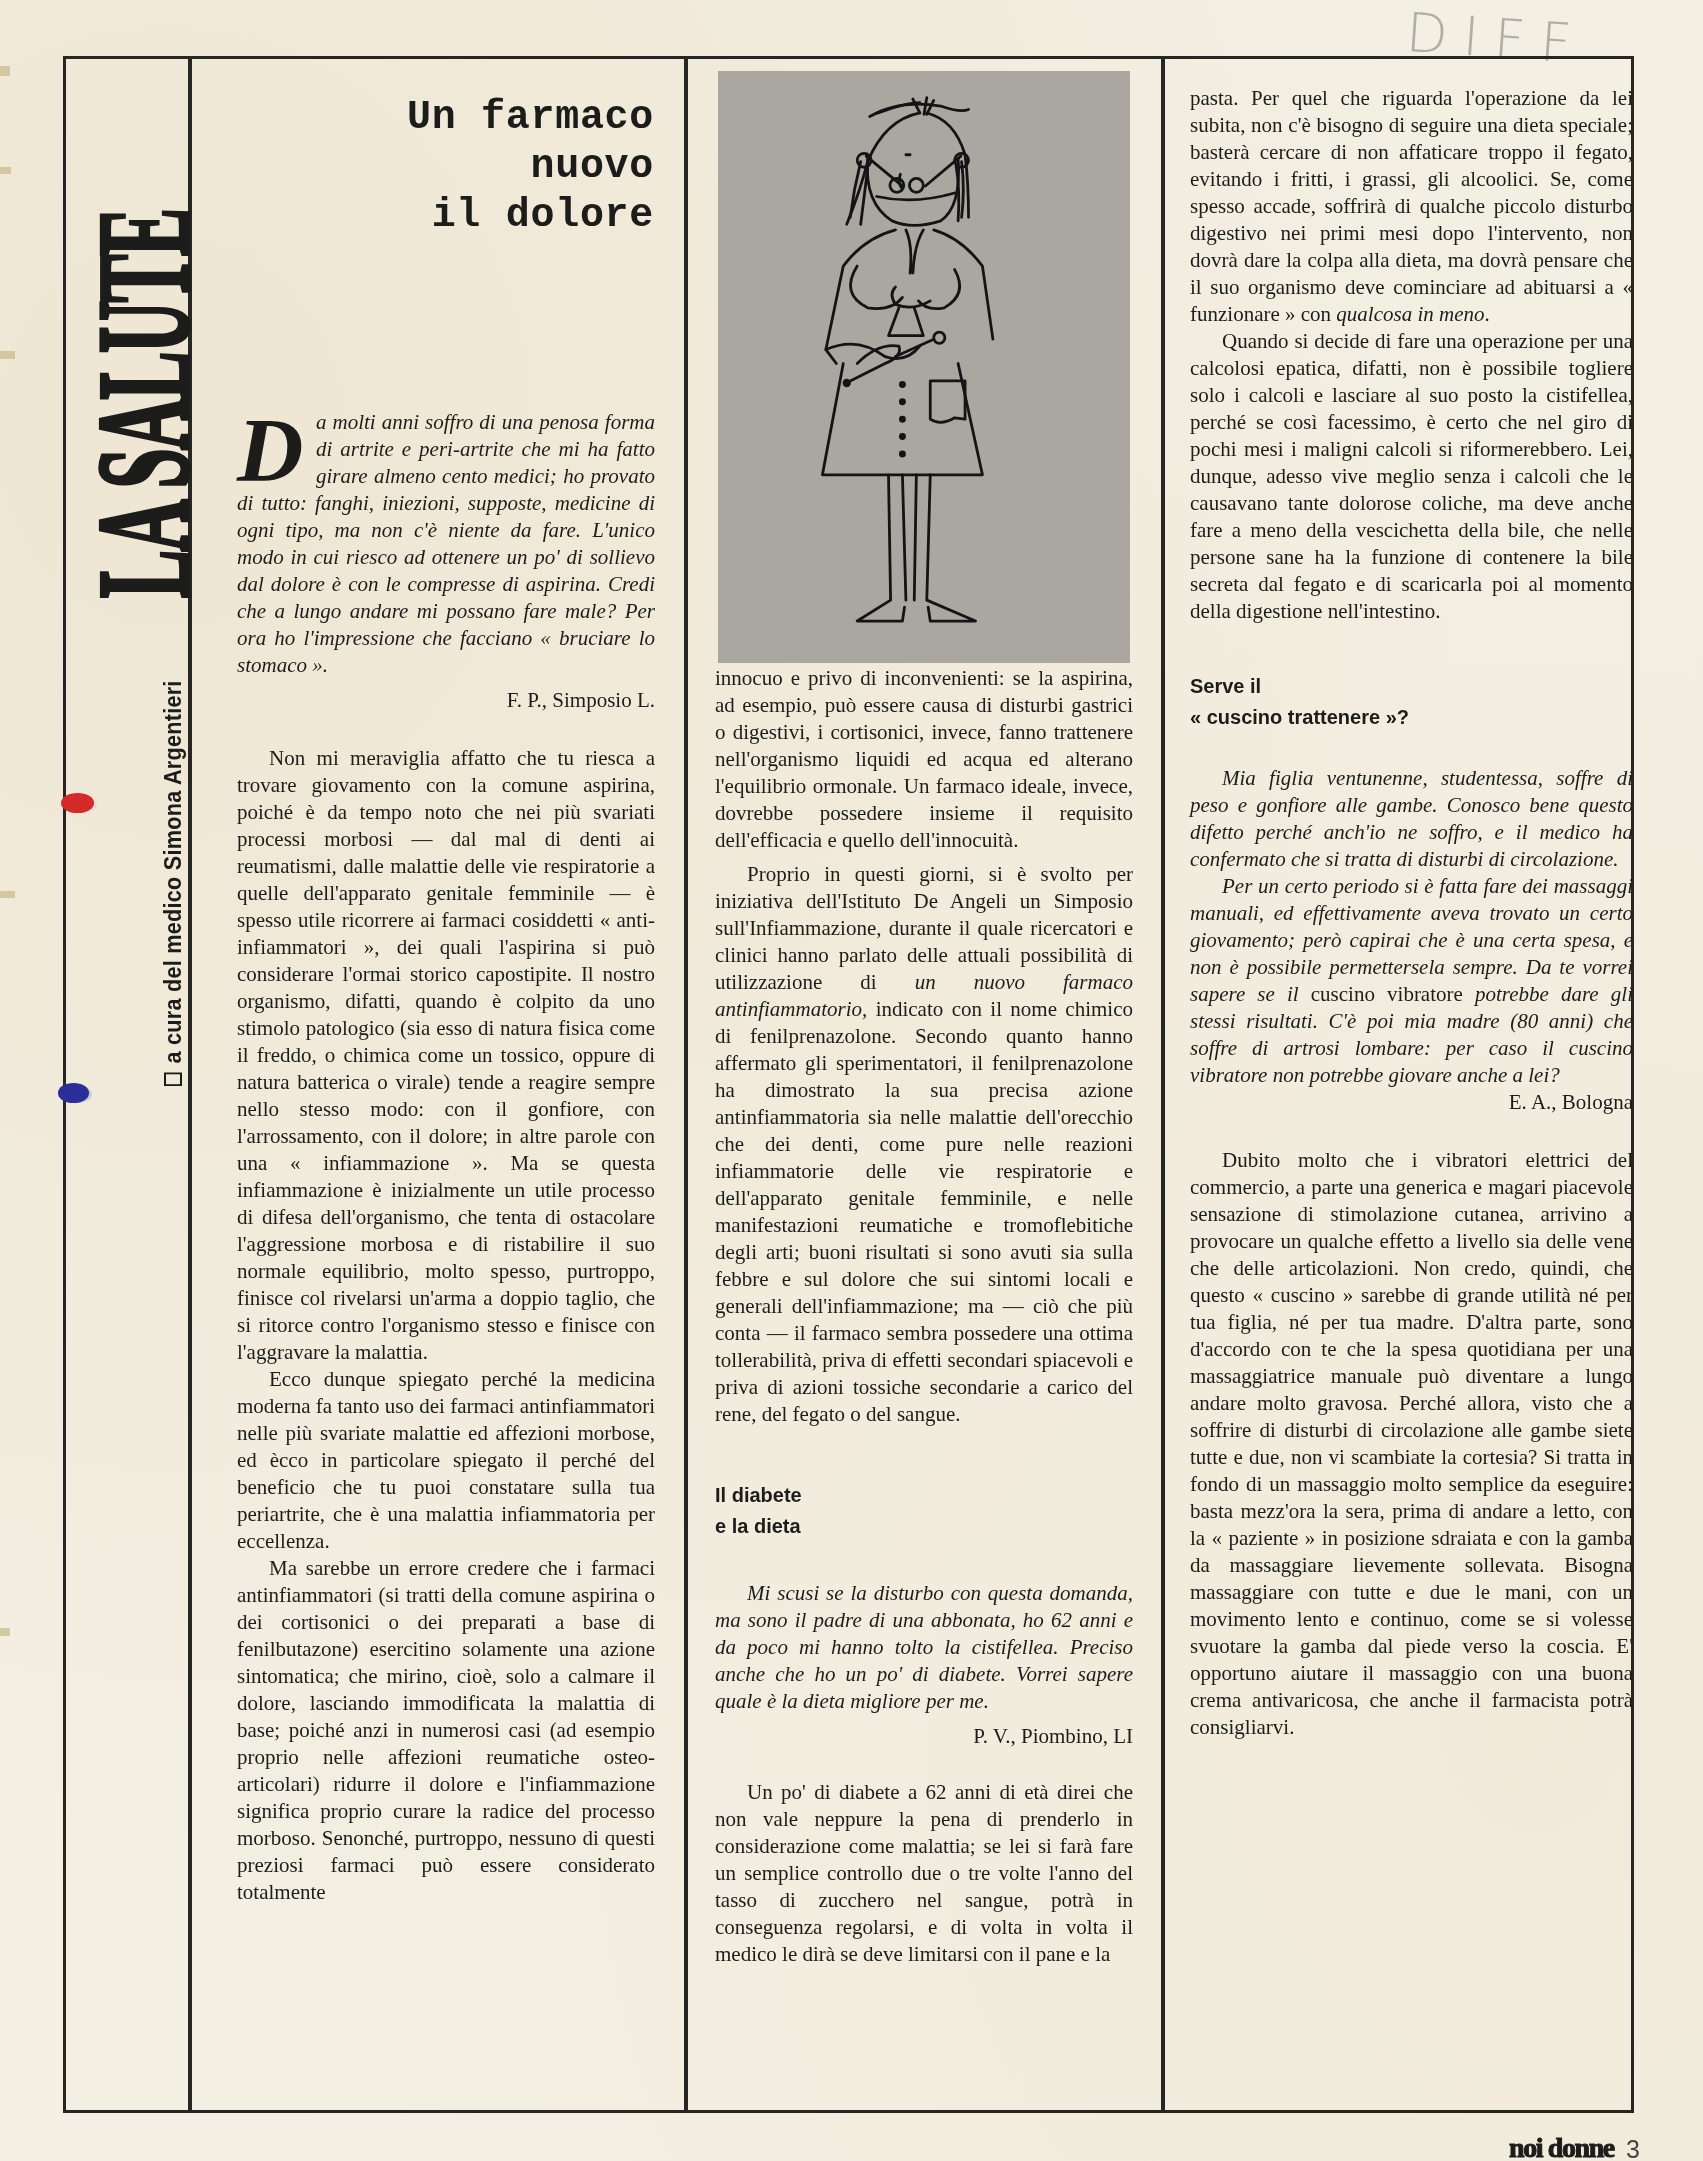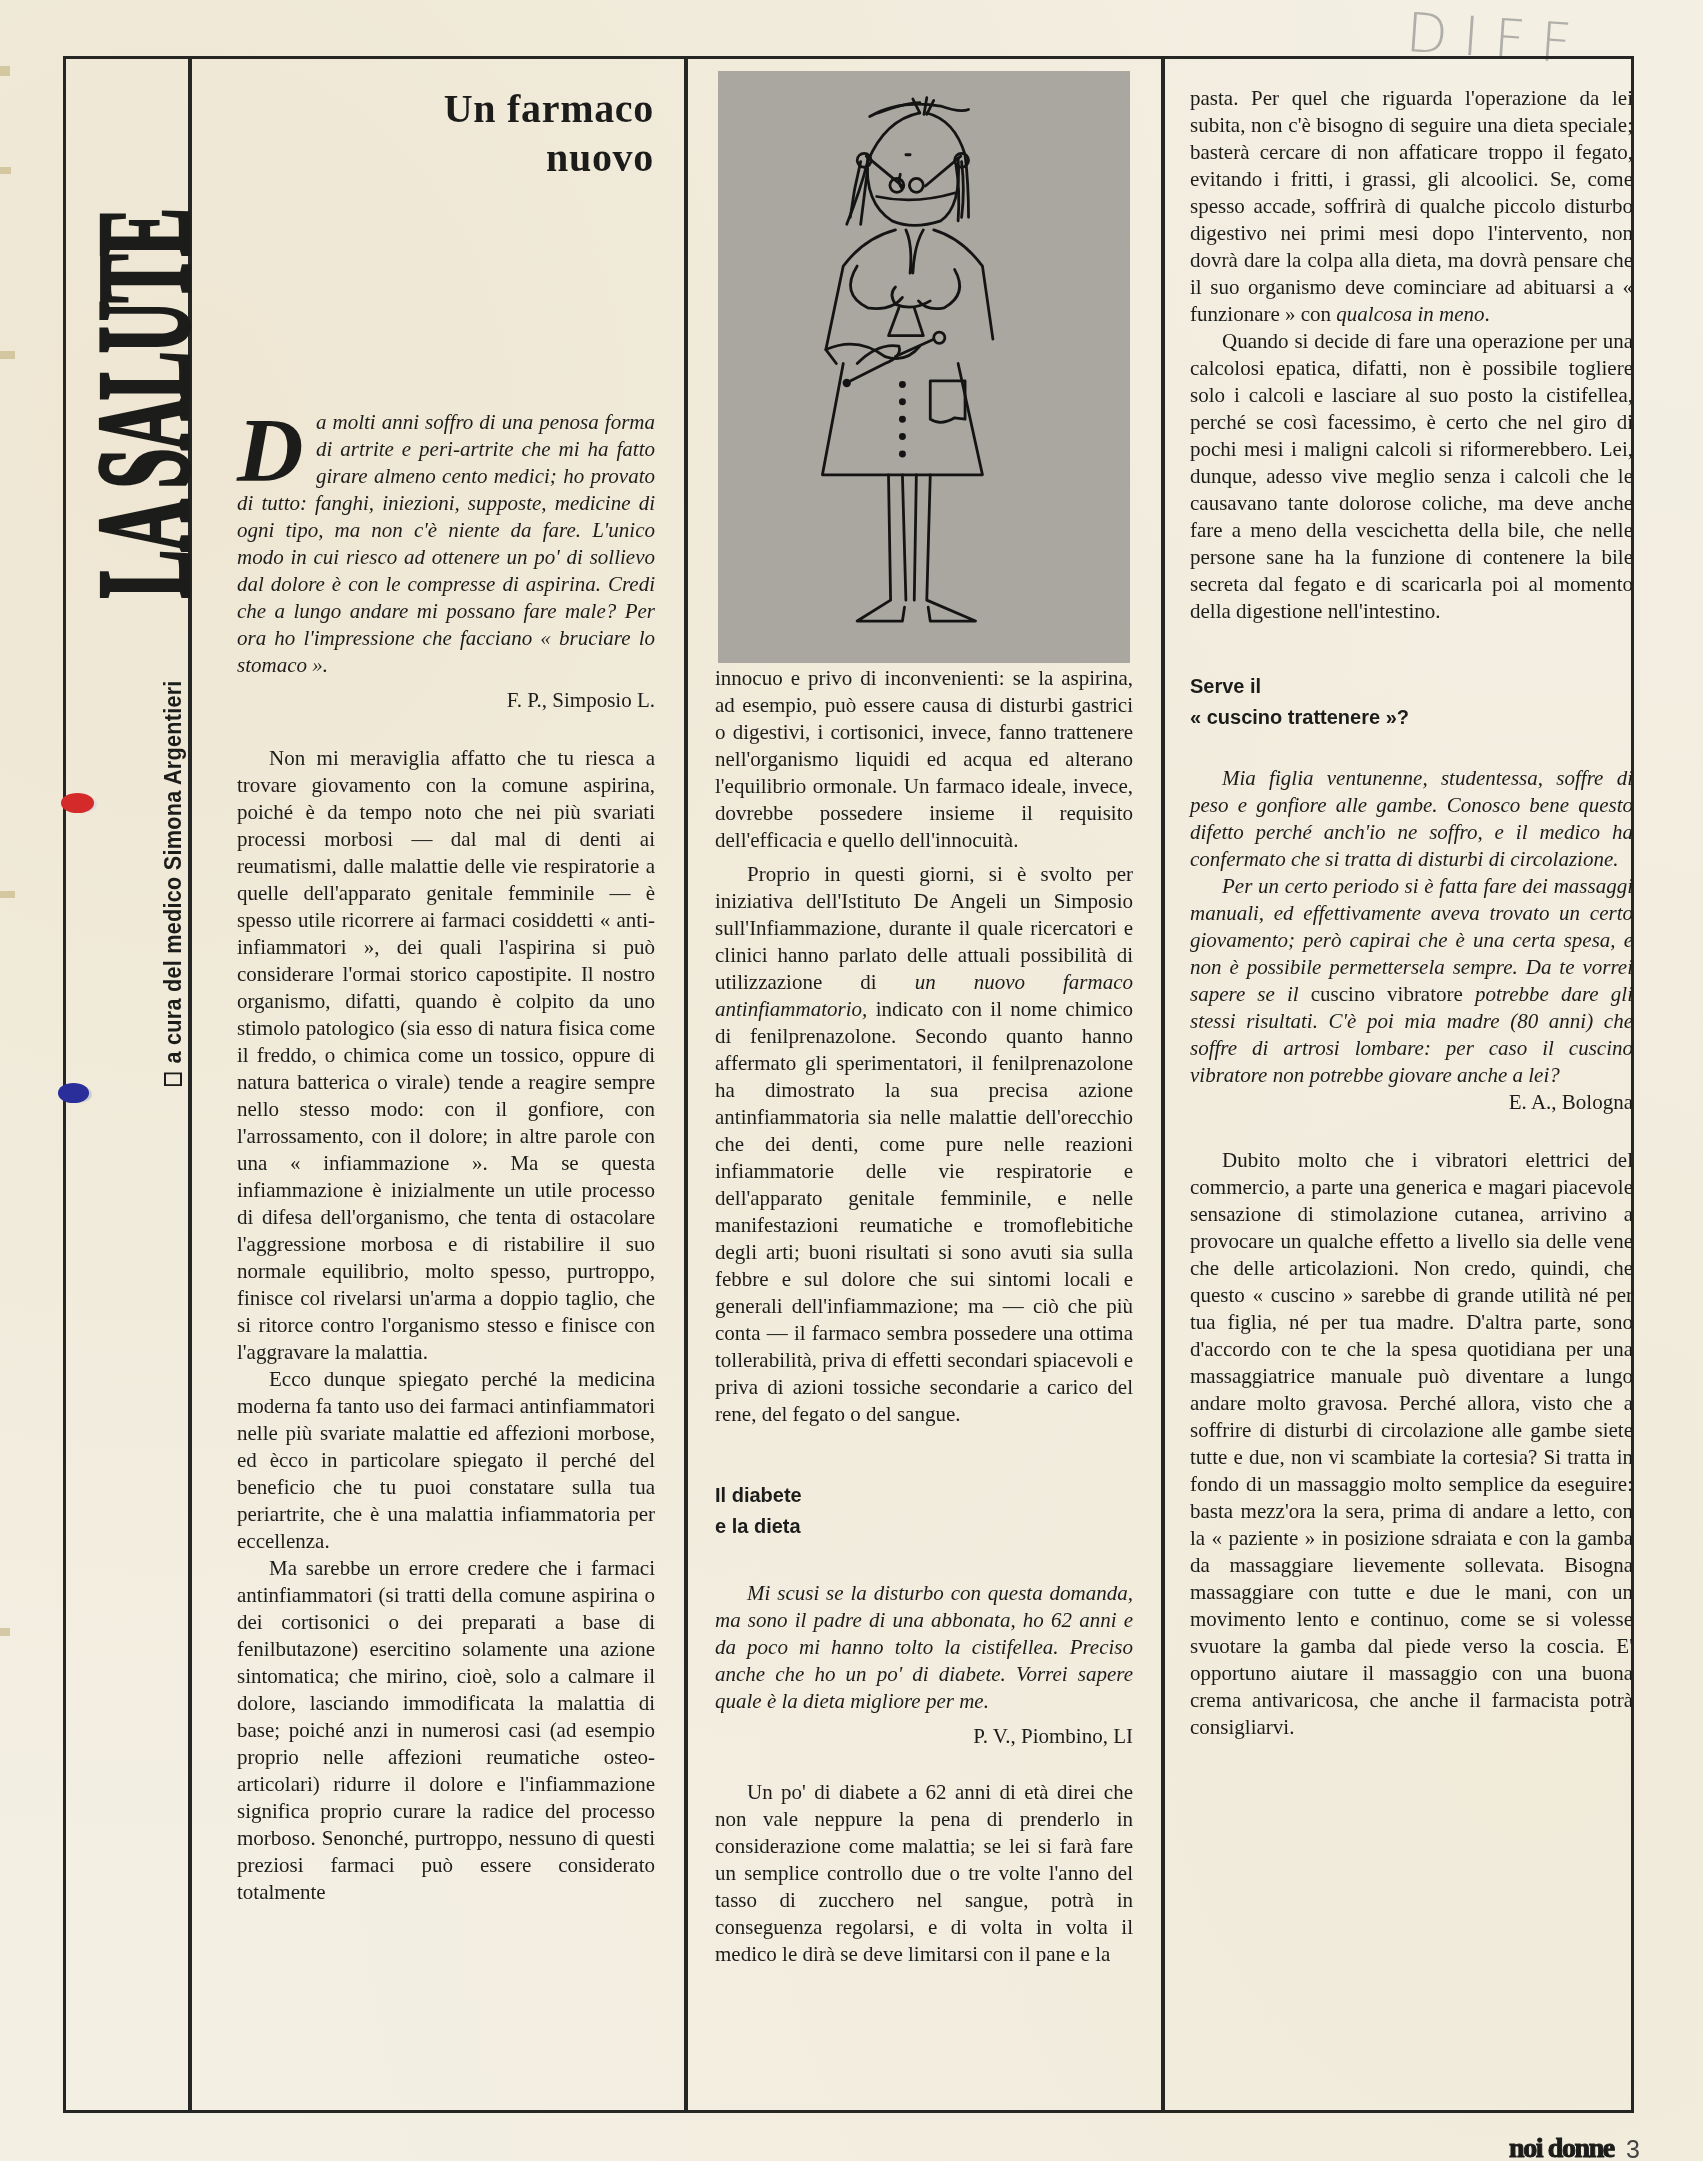--- a/index.html
+++ b/index.html
@@ -44,22 +44,22 @@
   .dot-blue { left: 58px; top: 1083px; width: 31px; height: 19.5px; background: #2a2e9a; box-shadow: 4.2px 1.4px 0 -1.4px #ccc; }
 
   .col { position: absolute; text-align: justify; hyphens: manual; }
   .col p { margin: 0; }
   .body-text { font-size: 21px; line-height: 27px; }
   .indent { text-indent: 32px; }
   .italic { font-style: italic; }
   .signature { text-align: right; font-size: 21px; line-height: 27px; margin-top: 8.4px !important; }
 
   .headline {
-    position: absolute; left: 292px; top: 84px; width: 362px;
-    text-align: right; font-family: Liberation Serif, serif; font-weight: 700;
+    position: absolute; left: 292px; top: 93px; width: 362px;
+    text-align: right; font-family: Liberation Mono, monospace; font-weight: 700;
     font-size: 40px; line-height: 49px; letter-spacing: 0.7px;
   }
   .subhead {
     font-family: "Liberation Sans", sans-serif; font-weight: 700;
     font-size: 20px; line-height: 31px;
   }
   .dropcap {
     float: left; font-size: 92px; line-height: 70px; font-weight: 700;
     font-style: italic; margin: 5.6px 12.5px 0 0; font-family: "Liberation Serif", serif;
   }
@@ -107,20 +107,21 @@
 
 <div class="section-title">LA SALUTE</div>
 <div class="byline">
   <span class="box"></span>
   <span>a cura del medico Simona Argentieri</span>
 </div>
 
 <div class="headline">
   <div>Un farmaco</div>
   <div>nuovo</div>
+  <div>il dolore</div>
 </div>
 
 <div class="col body-text" style="left:237px; top:409px; width:418px;">
   <p class="italic">
     <span class="dropcap">D</span><span>a molti anni soffro di una penosa forma di artrite e peri-artrite che mi ha fatto girare almeno cento medici; ho provato di tutto: fanghi, iniezioni, supposte, medicine di ogni tipo, ma non c'è niente da fare. L'unico modo in cui riesco ad ottenere un po' di sollievo dal dolore è con le compresse di aspirina. Credi che a lungo andare mi possano fare male? Per ora ho l'impressione che facciano « bruciare lo stomaco ».</span>
   </p>
   <p class="signature">F. P., Simposio L.</p>
   <p class="indent" style="margin-top:31px;">Non mi meraviglia affatto che tu riesca a trovare giovamento con la comune aspirina, poiché è da tempo noto che nei più svariati processi morbosi — dal mal di denti ai reumatismi, dalle malattie delle vie respiratorie a quelle dell'apparato genitale femminile — è spesso utile ricorrere ai farmaci cosiddetti « anti-infiammatori », dei quali l'aspirina si può considerare l'ormai storico capostipite. Il nostro organismo, difatti, quando è colpito da uno stimolo patologico (sia esso di natura fisica come il freddo, o chimica come un tossico, oppure di natura batterica o virale) tende a reagire sempre nello stesso modo: con il gonfiore, con l'arrossamento, con il dolore; in altre parole con una « infiammazione ». Ma se questa infiammazione è inizialmente un utile processo di difesa dell'organismo, che tenta di ostacolare l'aggressione morbosa e di ristabilire il suo normale equilibrio, molto spesso, purtroppo, finisce col rivelarsi un'arma a doppio taglio, che si ritorce contro l'organismo stesso e finisce con l'aggravare la malattia.</p>
   <p class="indent">Ecco dunque spiegato perché la medicina moderna fa tanto uso dei farmaci antinfiammatori nelle più svariate malattie ed affezioni morbose, ed ècco in particolare spiegato il perché del beneficio che tu puoi constatare sulla tua periartrite, che è una malattia infiammatoria per eccellenza.</p>
   <p class="indent">Ma sarebbe un errore credere che i farmaci antinfiammatori (si tratti della comune aspirina o dei cortisonici o dei preparati a base di fenilbutazone) esercitino solamente una azione sintomatica; che mirino, cioè, solo a calmare il dolore, lasciando immodificata la malattia di base; poiché anzi in numerosi casi (ad esempio proprio nelle affezioni reumatiche osteo-articolari) ridurre il dolore e l'infiammazione significa proprio curare la radice del processo morboso. Senonché, purtroppo, nessuno di questi preziosi farmaci può essere considerato totalmente</p>

